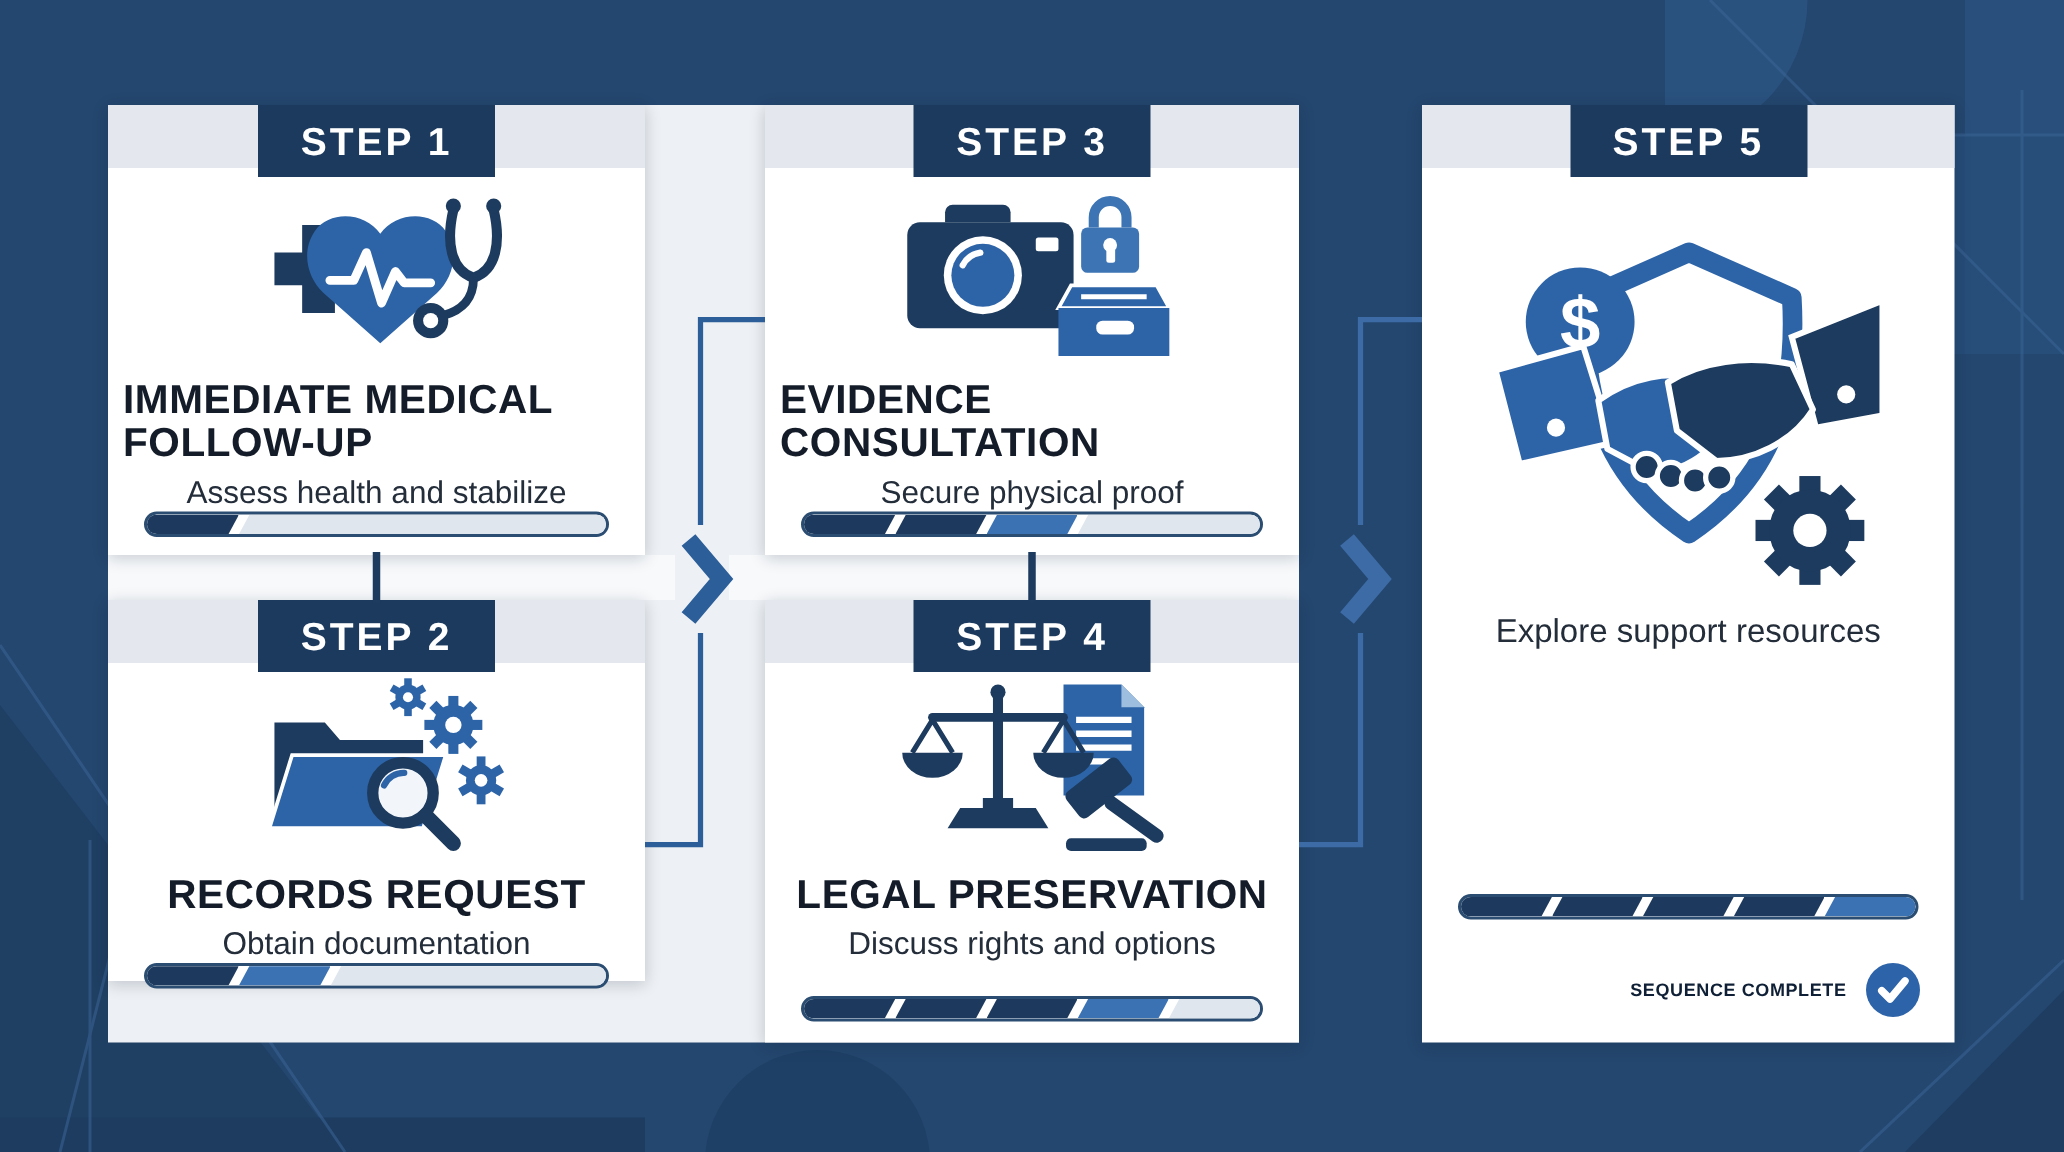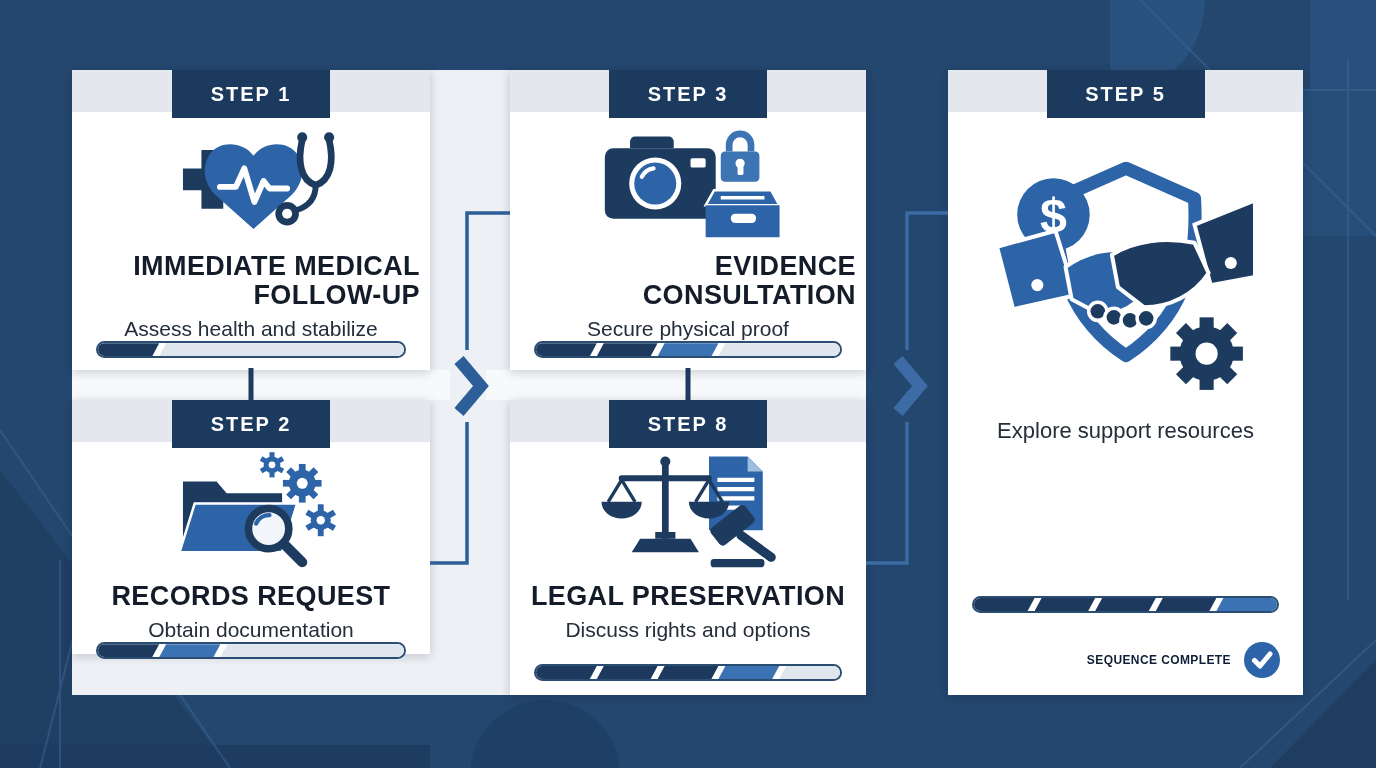--- a/index.html
+++ b/index.html
@@ -5,32 +5,32 @@
   html,body{margin:0;padding:0;background:#16304f;}
   .canvas{position:relative;width:1376px;height:768px;overflow:hidden;
           font-family:"Liberation Sans","DejaVu Sans",sans-serif;background:#24476f;}
   .layer{position:absolute;left:0;top:0;pointer-events:none;}
   .panel{position:absolute;background:#edf0f4;}
   .gapband{position:absolute;background:#f7f9fb;}
   .card{position:absolute;background:#ffffff;box-shadow:0 2px 10px rgba(10,25,45,.20);
         display:flex;flex-direction:column;align-items:center;}
   .strip{position:relative;width:100%;height:42px;background:#e4e8ee;flex:none;}
   .stepbox{position:absolute;left:50%;transform:translateX(-50%);top:0;width:158px;height:48px;
-           background:#1c3a5e;color:#ffffff;font-weight:700;font-size:20px;letter-spacing:2px;
+           background:#1c3a5e;color:#ffffff;font-weight:700;font-size:26px;letter-spacing:2px;
            display:flex;align-items:center;justify-content:center;z-index:2;}
   .iconwrap{flex:none;display:flex;align-items:center;justify-content:center;margin-top:6px;}
   .title{font-weight:700;font-size:27px;color:#141c29;letter-spacing:.4px;line-height:1.08;
-         text-align:right;margin-top:8px;padding:0 10px;}
+         text-align:left;margin-top:8px;padding:0 10px;}
   .subtitle{font-size:21px;color:#242d3a;text-align:center;margin-top:7px;}
   .spacer{flex:1;}
   .progress{position:relative;height:13px;border:2px solid #2b4d72;border-radius:9px;
             background:#ffffff;overflow:hidden;flex:none;align-self:stretch;margin:0 24px 14px 24px;}
   .progress .seg{position:absolute;top:0;bottom:0;}
   .card5 .title{font-size:30px;margin-top:16px;}
-  .card5 .subtitle{font-size:22px;margin-top:26px;}
+  .card5 .subtitle{font-size:22px;margin-top:16px;}
   .statusrow{flex:none;align-self:flex-end;display:flex;align-items:center;gap:12px;
              margin:14px 22px 16px 0;}
   .statuslabel{font-weight:700;font-size:12px;letter-spacing:.4px;color:#0f2036;}
   .badge{width:38px;height:38px;flex:none;display:block;}
 </style>
 </head>
 <body>
 
 <div class="canvas">
 
@@ -166,21 +166,21 @@
     <div class="progress">
         <div class="seg" style="left: 0%; width: 20%; background: rgb(29, 58, 94); clip-path: polygon(0px 0px, 100% 0px, calc(100% - 7px) 100%, 0px 100%);"></div>
         <div class="seg" style="left: 20%; width: 20%; background: rgb(29, 58, 94); clip-path: polygon(7px 0px, 100% 0px, calc(100% - 7px) 100%, 0px 100%);"></div>
         <div class="seg" style="left: 40%; width: 20%; background: rgb(58, 114, 180); clip-path: polygon(7px 0px, 100% 0px, calc(100% - 7px) 100%, 0px 100%);"></div>
         <div class="seg" style="left: 60%; width: 40%; background: rgb(223, 230, 238); clip-path: polygon(7px 0px, 100% 0px, 100% 100%, 0px 100%);"></div>
       </div>
   </div>
 
   <div class="card" style="left:510px;top:400px;width:356px;height:295px;">
     <div class="strip">
-      <div class="stepbox">STEP 8</div>
+      <div class="stepbox">STEP 4</div>
     </div>
     <div class="iconwrap">
       <svg width="220" height="126" viewBox="0 0 230 150">
         <path d="M140,10 h46 l18,18 v70 h-64 z" fill="#2d64a8"></path>
         <polygon points="186,10 186,28 204,28" fill="#9dbede"></polygon>
         <g stroke="#ffffff" stroke-width="5">
           <line x1="150" y1="38" x2="194" y2="38"></line>
           <line x1="150" y1="49" x2="194" y2="49"></line>
           <line x1="150" y1="60" x2="194" y2="60"></line>
           <line x1="150" y1="71" x2="178" y2="71"></line>

